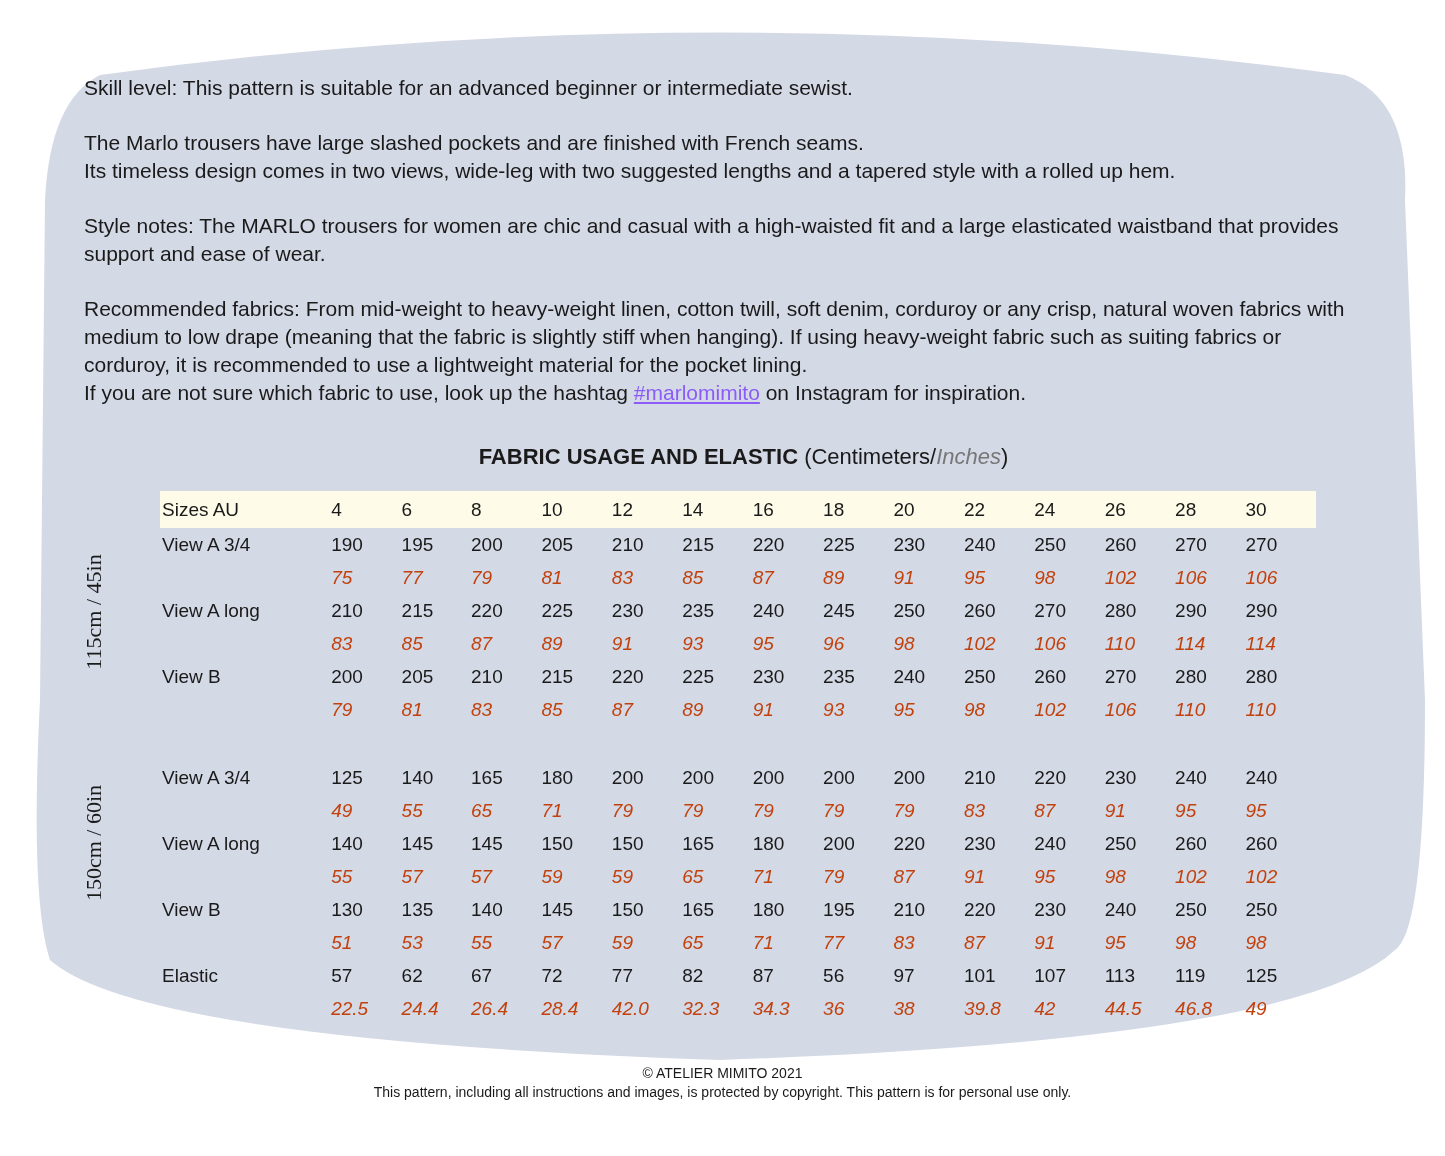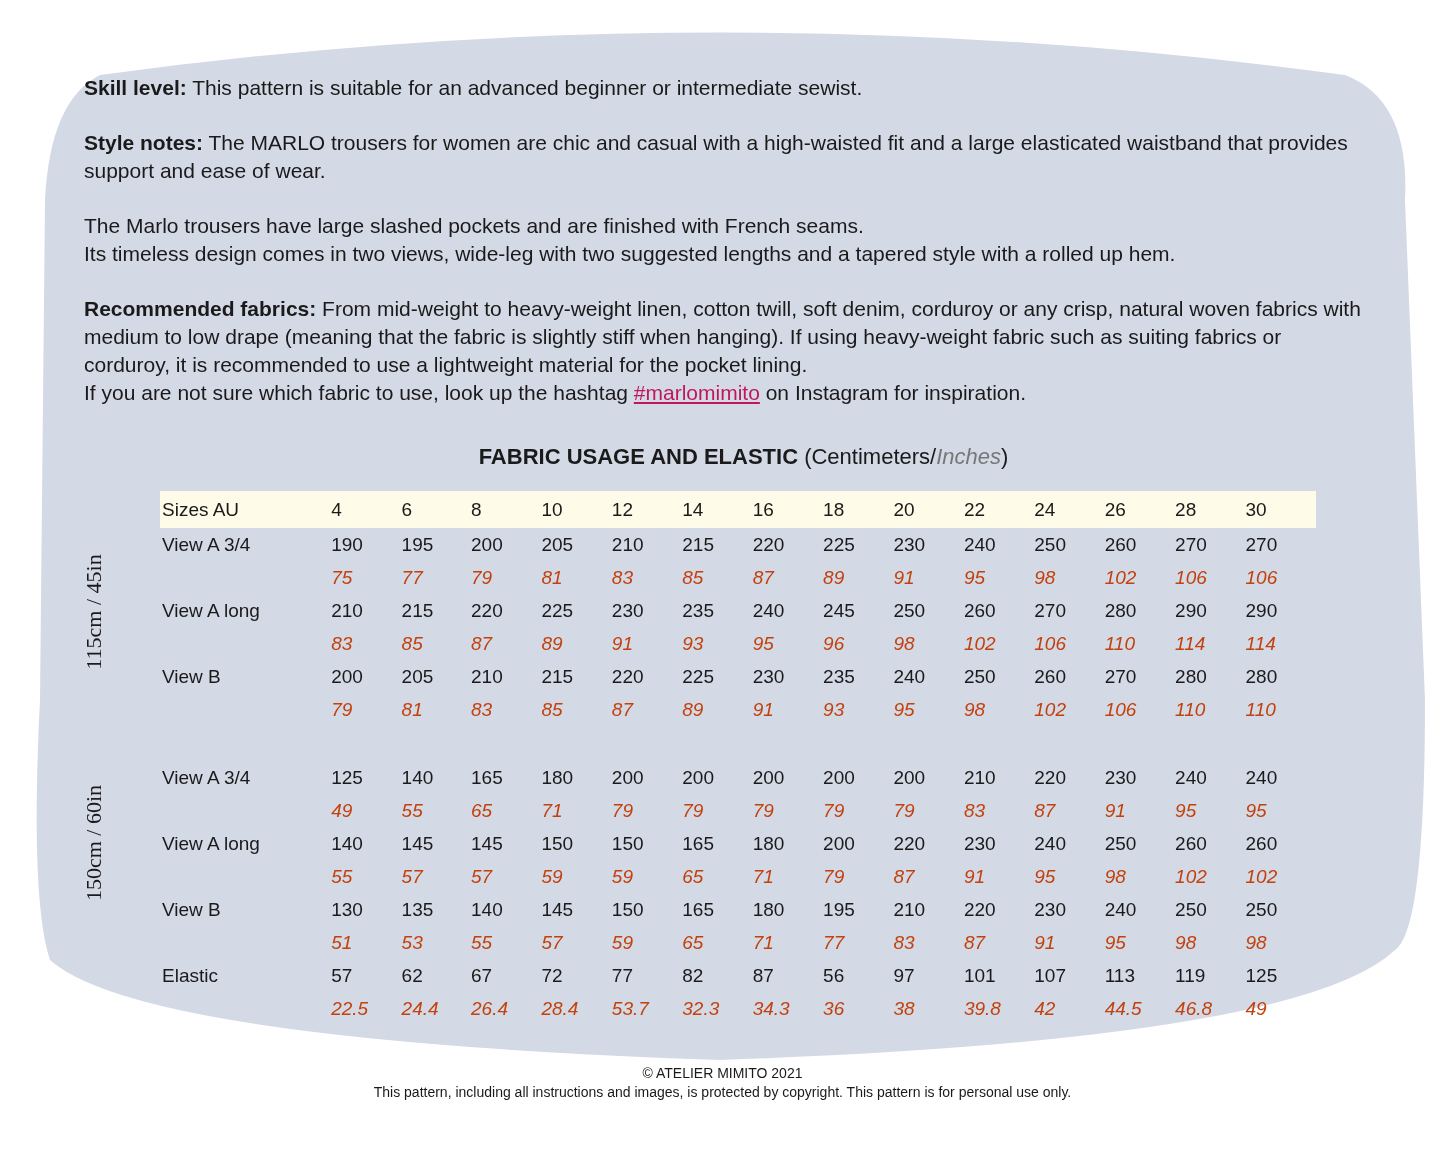--- a/index.html
+++ b/index.html
@@ -2,22 +2,22 @@
 <html><head>
   <meta charset="utf-8">
   <style>
     html, body { margin: 0; padding: 0; background: #ffffff; }
     body { width: 1445px; height: 1156px; position: relative; overflow: hidden;
            font-family: "Liberation Sans", sans-serif; color: #1a1a1a; }
     .panel-bg { position: absolute; left: 0; top: 0; width: 1445px; height: 1070px; }
     .content { position: absolute; left: 84px; top: 74px; width: 1280px;
                font-size: 21px; line-height: 28px; }
     .content p { margin: 0 0 27px 0; }
-    .content b { font-weight: 700; }
-    .content a { color: #be185d; text-decoration: underline; }
+    .content b { font-weight: 400; }
+    .content a { color: #8b5cf6; text-decoration: underline; }
     .title { position: absolute; left: 0; top: 444px; width: 1445px; text-align: center;
              font-size: 22px; padding-left: 21px; }
     .title .t-bold { font-weight: 700; }
     .title .t-unit { color: #1a1a1a; }
     .title .t-in { font-style: italic; color: #777; }
     .tbl { position: absolute; left: 128px; top: 491px; width: 1188px; }
     .row { display: flex; align-items: center; height: 33px; font-size: 19px; margin-left: 32px; }
     .row.hdr { background: #fefbe8; height: 37px; }
     .row.inch { color: #c2410c; font-style: italic; font-weight: 300; }
     .row .lbl { width: 173px; padding-left: 2px; }
@@ -32,22 +32,22 @@
   </style>
 </head>
 <body>
 
 <svg class="panel-bg" viewBox="0 0 1445 1070">
   <path d="M 100 75 Q 720 -10 1345 75 Q 1410 100 1405 200 L 1425 700 Q 1425 930 1395 950 Q 1300 1040 720 1060 Q 140 1040 50 960 Q 30 900 40 700 L 45 200 Q 50 100 100 75 Z" fill="#d4d9e6"></path>
 </svg>
 
 <div class="content">
   <p><b>Skill level:</b><span> This pattern is suitable for an advanced beginner or intermediate sewist.</span></p>
+  <p><span>The Marlo trousers have large slashed pockets and are finished with French seams.</span><br><span>Its timeless design comes in two views, wide-leg with two suggested lengths and a tapered style with a rolled up hem.</span></p>
   <p><b>Style notes:</b><span> The MARLO trousers for women are chic and casual with a high-waisted fit and a large elasticated waistband that provides support and ease of wear.</span></p>
-  <p><span>The Marlo trousers have large slashed pockets and are finished with French seams.</span><br><span>Its timeless design comes in two views, wide-leg with two suggested lengths and a tapered style with a rolled up hem.</span></p>
   <p><b>Recommended fabrics:</b><span> From mid-weight to heavy-weight linen, cotton twill, soft denim, corduroy or any crisp, natural woven fabrics with medium to low drape (meaning that the fabric is slightly stiff when hanging). If using heavy-weight fabric such as suiting fabrics or corduroy, it is recommended to use a lightweight material for the pocket lining.</span><br><span>If you are not sure which fabric to use, look up the hashtag </span><a>#marlomimito</a><span> on Instagram for inspiration.</span></p>
 </div>
 
 <div class="title">
   <span class="t-bold">FABRIC USAGE AND ELASTIC</span><span class="t-unit"> (Centimeters/</span><span class="t-in">Inches</span><span class="t-unit">)</span>
 </div>
 
 <div class="rot" style="left:34px; top:599px; width:120px; text-align:center;">115cm / 45in</div>
 <div class="rot" style="left:34px; top:830px; width:120px; text-align:center;">150cm / 60in</div>
 
@@ -290,21 +290,21 @@
       <div class="c">113</div>
       <div class="c">119</div>
       <div class="c">125</div>
     </div>
     <div class="row inch">
       <div class="lbl"></div>
       <div class="c">22.5</div>
       <div class="c">24.4</div>
       <div class="c">26.4</div>
       <div class="c">28.4</div>
-      <div class="c">53.7</div>
+      <div class="c">42.0</div>
       <div class="c">32.3</div>
       <div class="c">34.3</div>
       <div class="c">36</div>
       <div class="c">38</div>
       <div class="c">39.8</div>
       <div class="c">42</div>
       <div class="c">44.5</div>
       <div class="c">46.8</div>
       <div class="c">49</div>
     </div>

